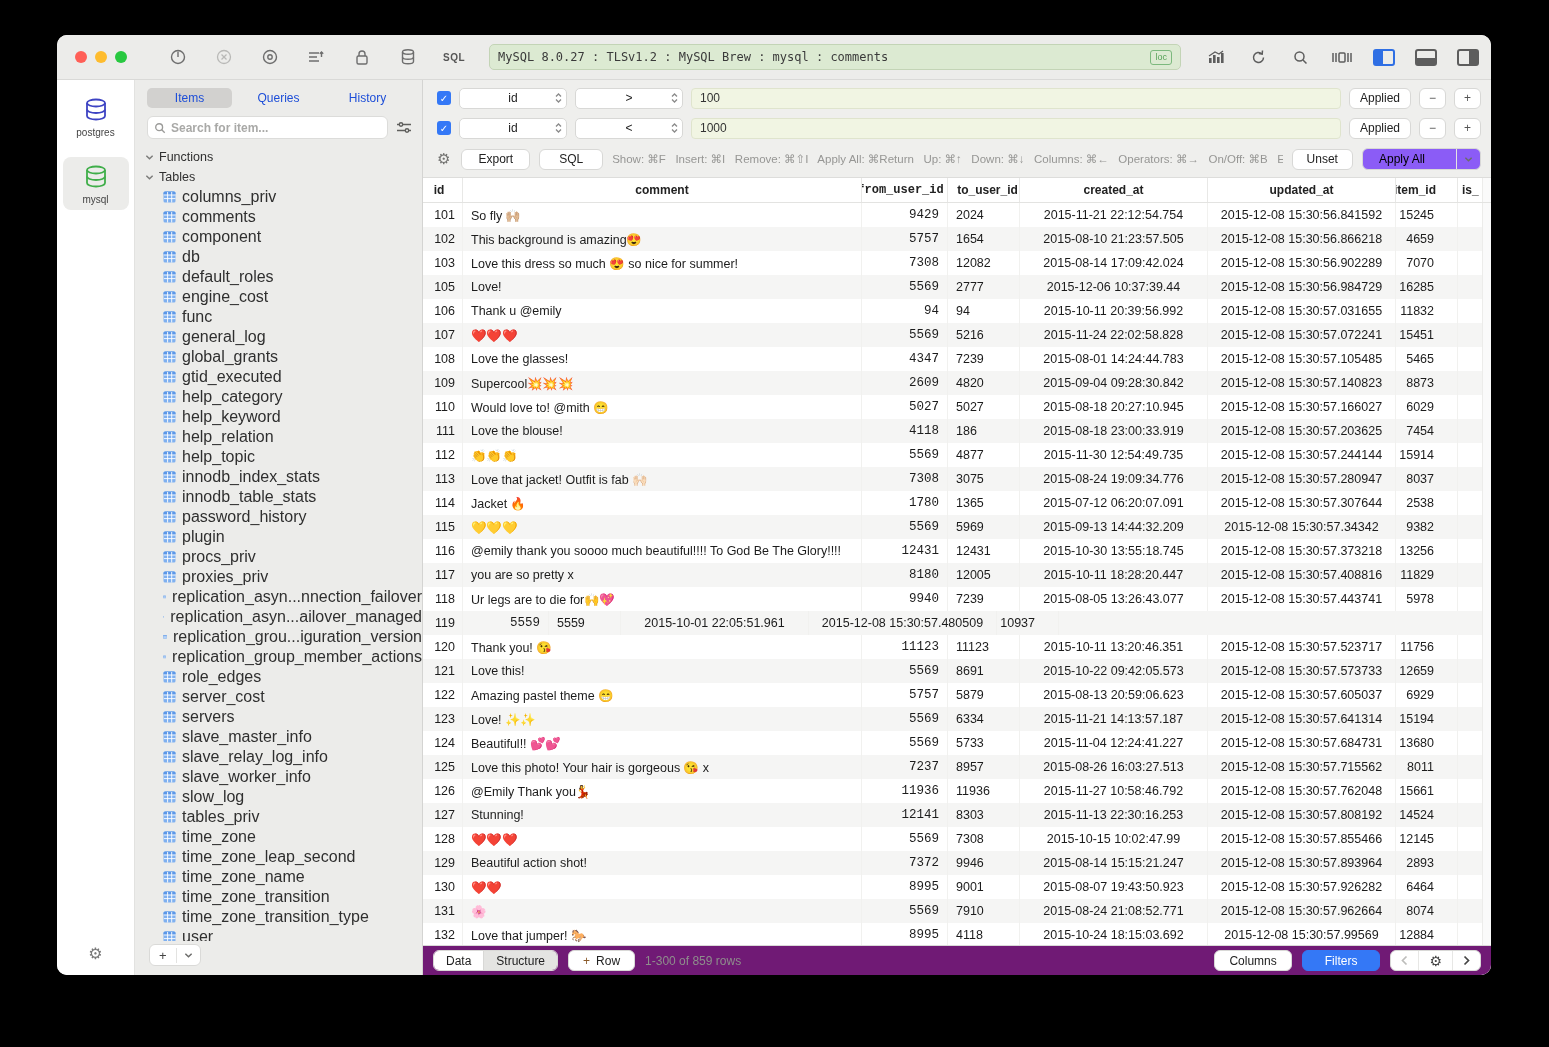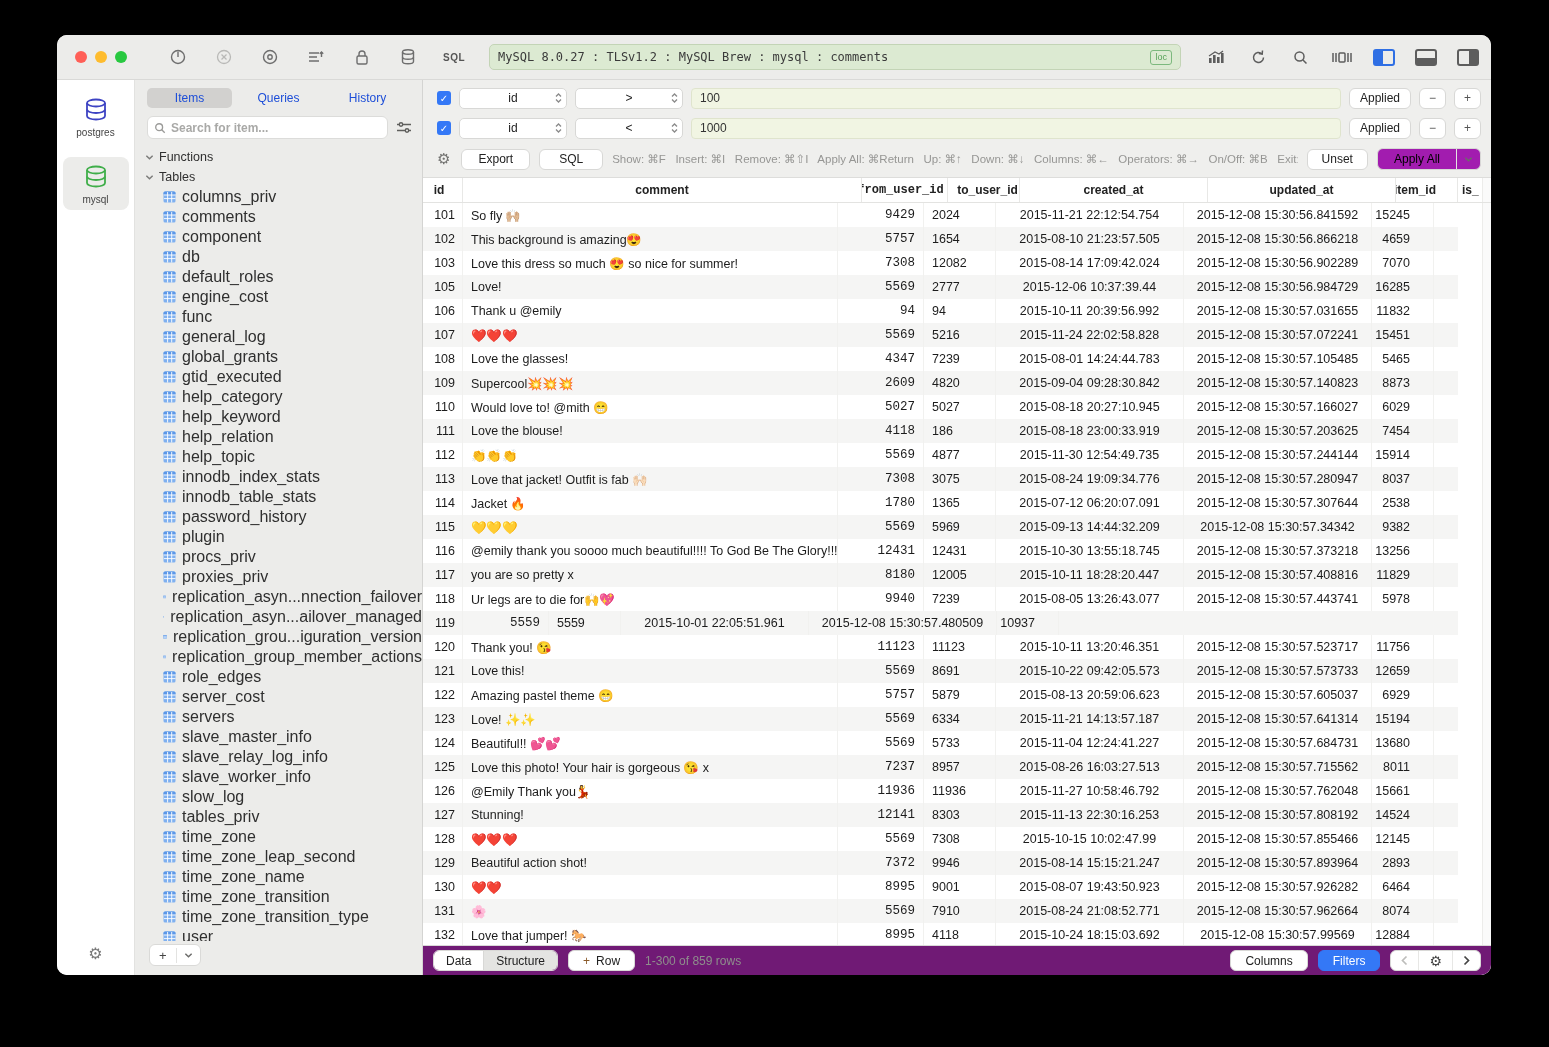--- a/index.html
+++ b/index.html
@@ -56,21 +56,21 @@
   .popup { background:#fff; border:1px solid #d8d8d6; border-radius:5px; height:21px; display:flex; align-items:center; justify-content:center; position:relative; font-size:12px; color:#222; }
   .popup.col { width:108px; }
   .popup.op { width:108px; }
   .popup .stepper { position:absolute; right:4px; display:flex; flex-direction:column; line-height:4px; color:#8a8a8a; }
   .filter-value { flex:1; background:#f1f5e3; border:1px solid #dfe4cd; border-radius:4px; height:21px; display:flex; align-items:center; padding:0 8px; font-size:12px; color:#333; }
   .btn { background:#fff; border:1px solid #d8d8d6; border-radius:6px; height:21px; display:flex; align-items:center; justify-content:center; font-size:12px; color:#222; padding:0 10px; }
   .btn.sq { width:27px; padding:0; color:#555; }
   .actions-row { display:flex; align-items:center; gap:9px; height:24px; margin-top:2px; }
   .gear { color:#737371; font-size:15px; margin:0 2px 0 4px; }
   .shortcuts { flex:1; font-size:11.5px; color:#969694; white-space:pre; overflow:hidden; }
-  .applyall { display:flex; align-items:center; gap:0; background:#a21caf; border:1px solid #d8d8d6; border-radius:6px; height:22px; }
+  .applyall { display:flex; align-items:center; gap:15px; background:#8b5cf6; border:1px solid #d8d8d6; border-radius:6px; height:22px; }
   .applyall .lbl { padding:0 16px; font-size:12px; }
   .applyall .dd { border-left:1px solid #e4e4e2; padding:0 7px; display:flex; align-items:center; height:100%; }
 
   
   .grid { flex:1; background:#fff; border-top:1px solid #dddddb; display:flex; flex-direction:column; min-height:0; overflow:hidden; }
   .grid-header { display:flex; height:25px; align-items:center; border-bottom:1px solid #e3e3e1; flex:0 0 25px; }
   .grid-header .hcell { font-size:12px; font-weight:bold; color:#222; text-align:center; border-right:1px solid #e8e8e6; height:100%; display:flex; align-items:center; justify-content:center; overflow:hidden; }
   .grid-row { display:flex; height:24px; align-items:center; flex:0 0 24px; }
   .grid-row.alt { background:#f5f5f4; }
   .cell { font-size:12.5px; color:#1c1c1c; white-space:nowrap; overflow:hidden; border-right:1px solid #f1f1ef; height:100%; display:flex; align-items:center; }
@@ -85,21 +85,21 @@
   .hc1 { flex:1; }
   .scroll-track { width:9px; background:#fafafa; border-left:1px solid #ececea; }
 
   
   .footer { height:30px; background:#701a75; border-top:1px solid #d9d9d7; display:flex; align-items:center; padding:0 10px; gap:10px; flex:0 0 30px; }
   .seg { display:flex; border:1px solid #d8d8d6; border-radius:6px; overflow:hidden; height:21px; }
   .seg-item { font-size:12px; padding:0 12px; display:flex; align-items:center; color:#222; background:#e4e4e2; }
   .seg-item.active { background:#fff; border-right:1px solid #d8d8d6; }
   .row-btn { gap:6px; }
   .footer-center { flex:1; text-align:left; font-size:12px; color:#8e8e8c; }
-  .filters-btn { background:#3478f6; border-color:#3478f6; color:#fff; padding:0 14px; }
+  .filters-btn { background:#3478f6; border-color:#3478f6; color:#fff; padding:0 22px; }
   .pager { display:flex; border:1px solid #d8d8d6; border-radius:6px; background:#fff; height:21px; align-items:center; }
   .pager > div { padding:0 10px; display:flex; align-items:center; height:100%; color:#333; }
   .pager > div + div { border-left:1px solid #e7e7e5; }
   .pager .dis { color:#bdbdbb; }
 
   svg { display:block; }
 </style>
 </head>
 <body>
 
@@ -809,21 +809,21 @@
             <div class="hcell hc1">comment</div>
             <div class="hcell c2" style="justify-content:center">from_user_id</div>
             <div class="hcell c3" style="justify-content:center">to_user_id</div>
             <div class="hcell c4">created_at</div>
             <div class="hcell c5">updated_at</div>
             <div class="hcell c6" style="justify-content:center">item_id</div>
             <div class="hcell c7" style="justify-content:flex-start; border-right:none">is_</div>
           </div>
           <div class="scroll-track" style="height:100%"></div>
         </div>
-        <div style="flex:1; display:flex; min-height:0;gap:24px;">
+        <div style="flex:1; display:flex; min-height:0;">
           <div style="flex:1; overflow:hidden;">
 
               <div class="grid-row">
                 <span class="cell c0">101</span>
                 <span class="cell c1">So fly 🙌🏼</span>
                 <span class="cell c2">9429</span>
                 <span class="cell c3">2024</span>
                 <span class="cell c4">2015-11-21 22:12:54.754</span>
                 <span class="cell c5">2015-12-08 15:30:56.841592</span>
                 <span class="cell c6">15245</span>

